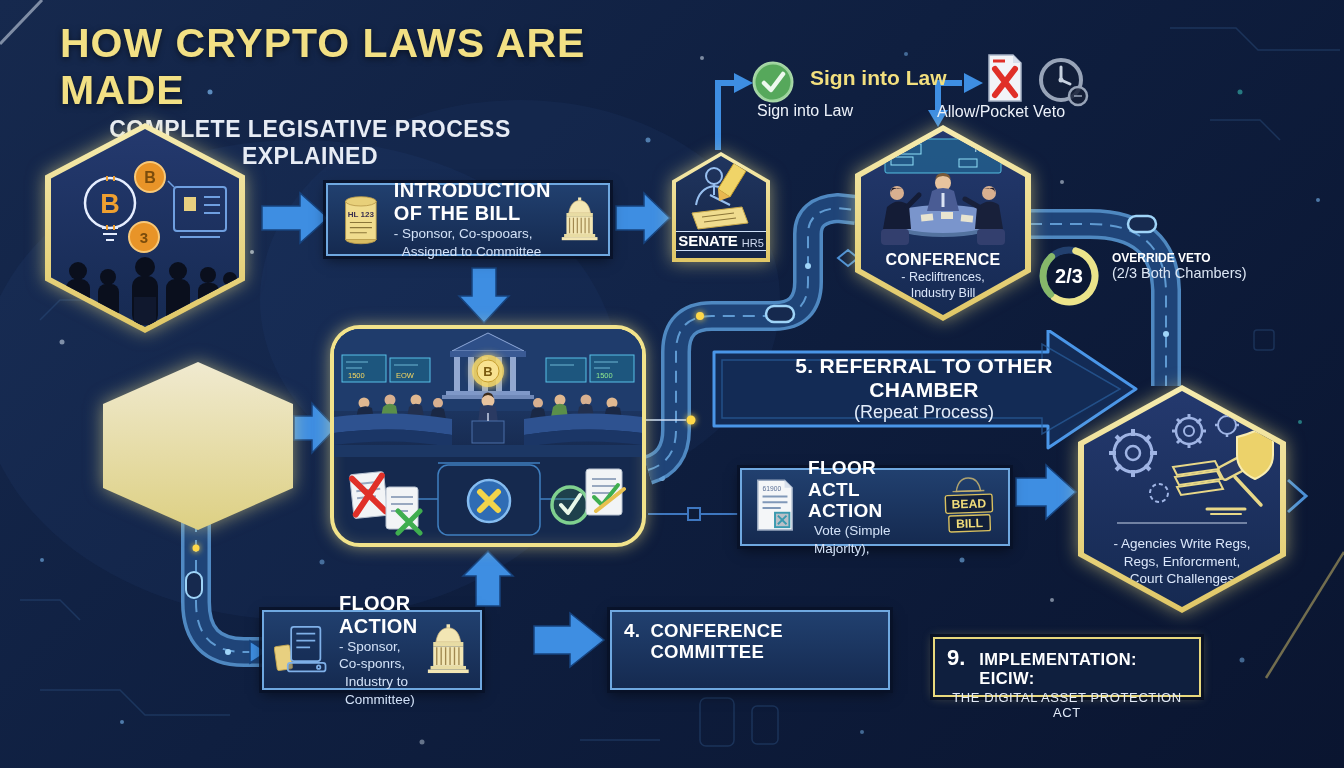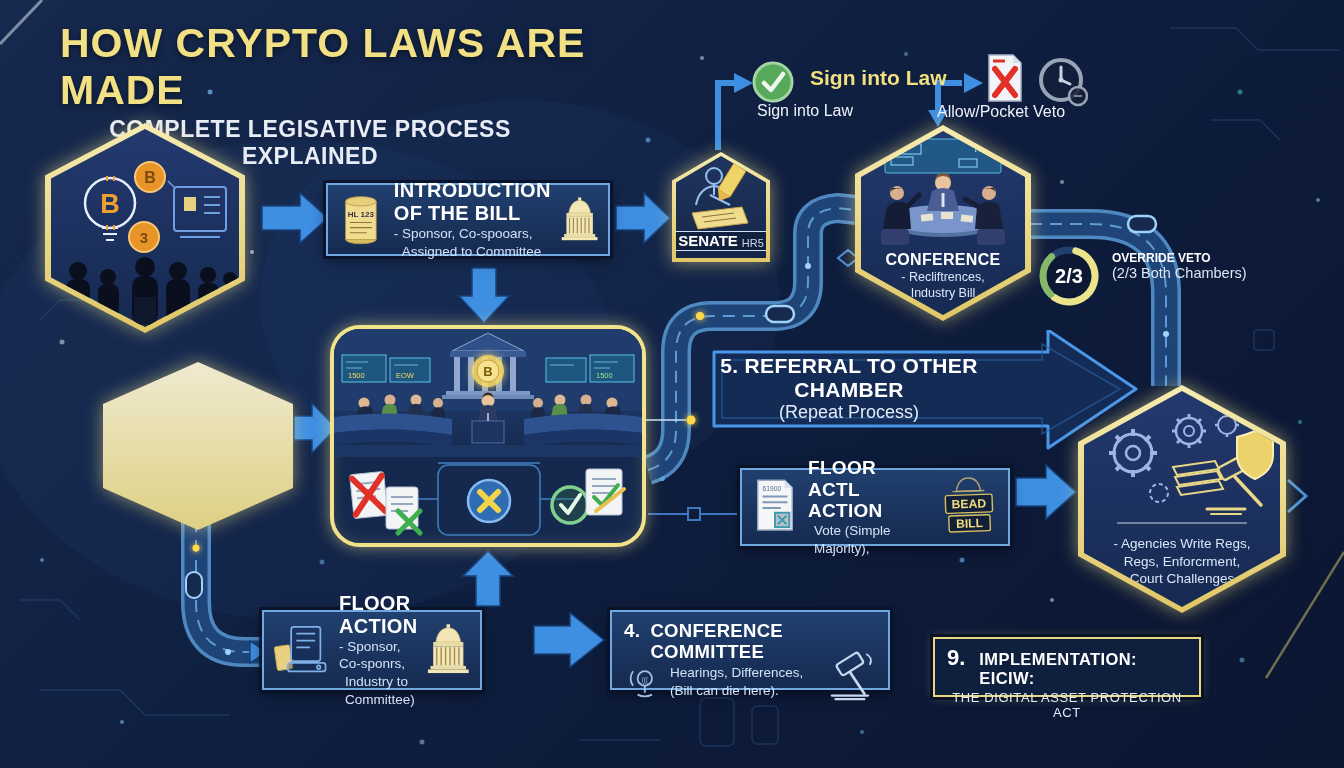--- a/index.html
+++ b/index.html
@@ -426,21 +426,21 @@
         <polyline points="260,40 268,48 284,28" stroke="#3fae4f" stroke-width="4" fill="none" stroke-linecap="round"></polyline>
         <path d="M262 54 L290 32" stroke="#e8c050" stroke-width="4" stroke-linecap="round"></path>
       </g>
     </svg>
   </div>
 
   <svg class="abs" style="left:700px;top:330px" width="445" height="120" viewBox="0 0 445 120">
     <polygon points="14,22 348,22 348,0 436,59 348,118 348,96 14,96" fill="#142c56" fill-opacity="0.95" stroke="#4a96e8" stroke-width="3" stroke-linejoin="round"></polygon>
     <polygon points="22,30 342,30 342,14 420,59 342,104 342,88 22,88" fill="none" stroke="#2a5f9e" stroke-width="1.5" opacity="0.7"></polygon>
   </svg>
-  <div class="abs ctr" style="left:679px;top:354px;width:340px">
+  <div class="abs ctr" style="left:754px;top:354px;width:340px">
     <div style="font-size:21px;font-weight:bold;color:#ffffff;letter-spacing:.3px">5. REFERRAL TO OTHER CHAMBER</div>
     <div style="font-size:18px;color:#e2ecfa">(Repeat Process)</div>
   </div>
 
   <div class="abs bluebox" style="left:740px;top:468px;width:270px;height:78px">
     <svg width="46" height="58" viewBox="0 0 48 60">
       <path d="M6 2 L34 2 L42 10 L42 54 L6 54 Z" fill="#f4f6f8" stroke="#98a8c0" stroke-width="1.5"></path>
       <polygon points="34,2 42,10 34,10" fill="#d8e0ec"></polygon>
       <text x="11" y="13" font-size="7" fill="#5a6f96">61900</text>
       <path d="M11 19 L37 19 M11 25 L37 25 M11 31 L30 31" stroke="#8098b8" stroke-width="2"></path>
@@ -526,38 +526,20 @@
       <rect x="4" y="47" width="40" height="4" fill="#e8dca4"></rect>
       <rect x="1" y="51" width="46" height="4" fill="#f2e6b4"></rect>
     </svg>
   </div>
 
   <div class="abs bluebox" style="left:610px;top:610px;width:280px;height:80px;align-items:stretch;flex-direction:column;gap:0;padding:8px 12px 6px">
     <div style="display:flex;gap:10px;align-items:baseline">
       <span class="boxtitle" style="font-size:19px">4.</span>
       <span class="boxtitle" style="font-size:18.5px">CONFERENCE COMMITTEE</span>
     </div>
-    <div style="display:flex;gap:8px;align-items:center;flex:1">
-      <svg width="38" height="36" viewBox="0 0 40 40">
-        <circle cx="22" cy="16" r="8" stroke="#9fc0e8" stroke-width="2" fill="none"></circle>
-        <path d="M9 8 A13 13 0 0 0 9 24" stroke="#9fc0e8" stroke-width="2" fill="none"></path>
-        <path d="M22 24 L22 32 M14 34 Q22 38 30 34" stroke="#9fc0e8" stroke-width="2" fill="none"></path>
-        <text x="22" y="20" font-size="7" fill="#9fc0e8" text-anchor="middle">(((</text>
-      </svg>
-      <div style="flex:1">
-        <div class="boxsub">Hearings, Differences,</div>
-        <div class="boxsub">(Bill can die here).</div>
-      </div>
-      <svg width="54" height="56" viewBox="0 0 58 62" style="margin-top:-18px">
-        <rect x="16" y="14" width="28" height="14" rx="3" stroke="#c8d8f0" stroke-width="2.5" fill="none" transform="rotate(-32 30 21)"></rect>
-        <path d="M30 30 L46 54" stroke="#c8d8f0" stroke-width="3" stroke-linecap="round"></path>
-        <path d="M48 10 Q56 14 52 22" stroke="#c8d8f0" stroke-width="2" fill="none"></path>
-        <path d="M10 56 L50 56 M14 60 L46 60" stroke="#c8d8f0" stroke-width="2.5" stroke-linecap="round"></path>
-      </svg>
-    </div>
   </div>
 
   <div class="abs" style="left:933px;top:637px;width:268px;height:60px;border:2.5px solid #e8d87c;background:#0f1f3e;
        box-shadow:0 0 0 3px rgba(8,16,34,.9),0 0 10px rgba(232,216,124,.35);box-sizing:border-box;padding:6px 12px 4px;">
     <div style="display:flex;gap:14px;align-items:baseline;justify-content:center">
       <span style="font-size:22px;font-weight:bold;color:#ffffff">9.</span>
       <span style="font-size:16.5px;font-weight:bold;color:#ffffff;letter-spacing:.4px">IMPLEMENTATION: EICIW:</span>
     </div>
     <div class="ctr" style="font-size:13px;color:#e2eaf8;letter-spacing:.6px;margin-top:2px">THE DIGITAL ASSET PROTECTION ACT</div>
   </div>

